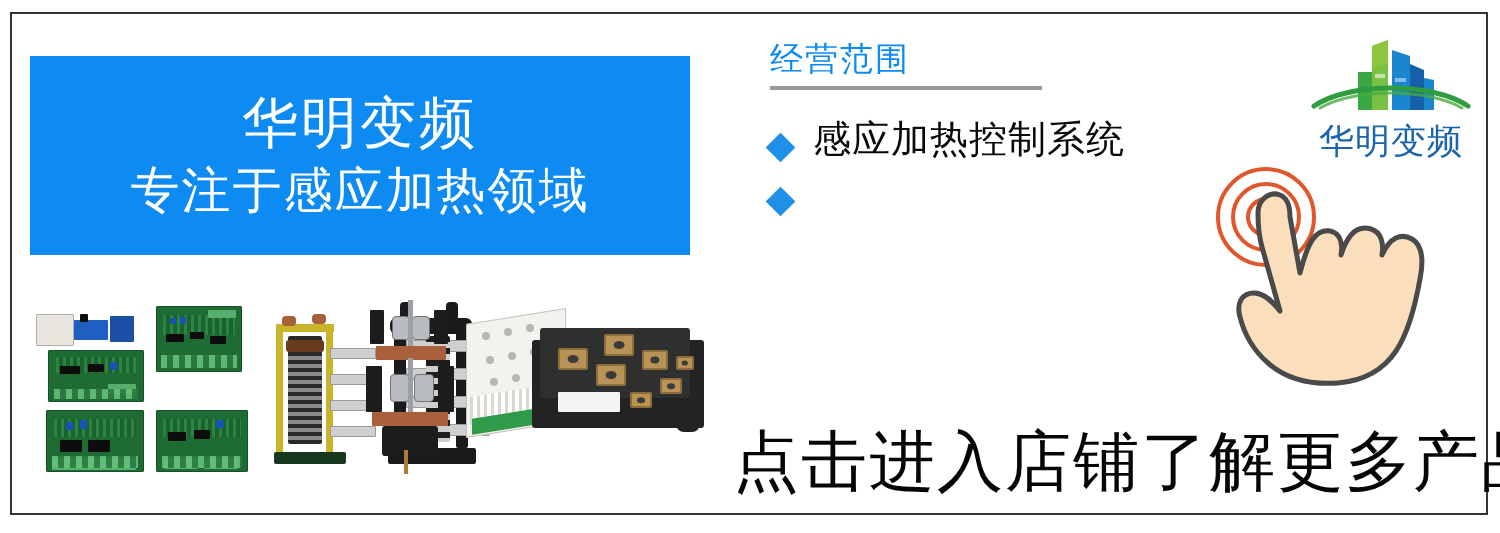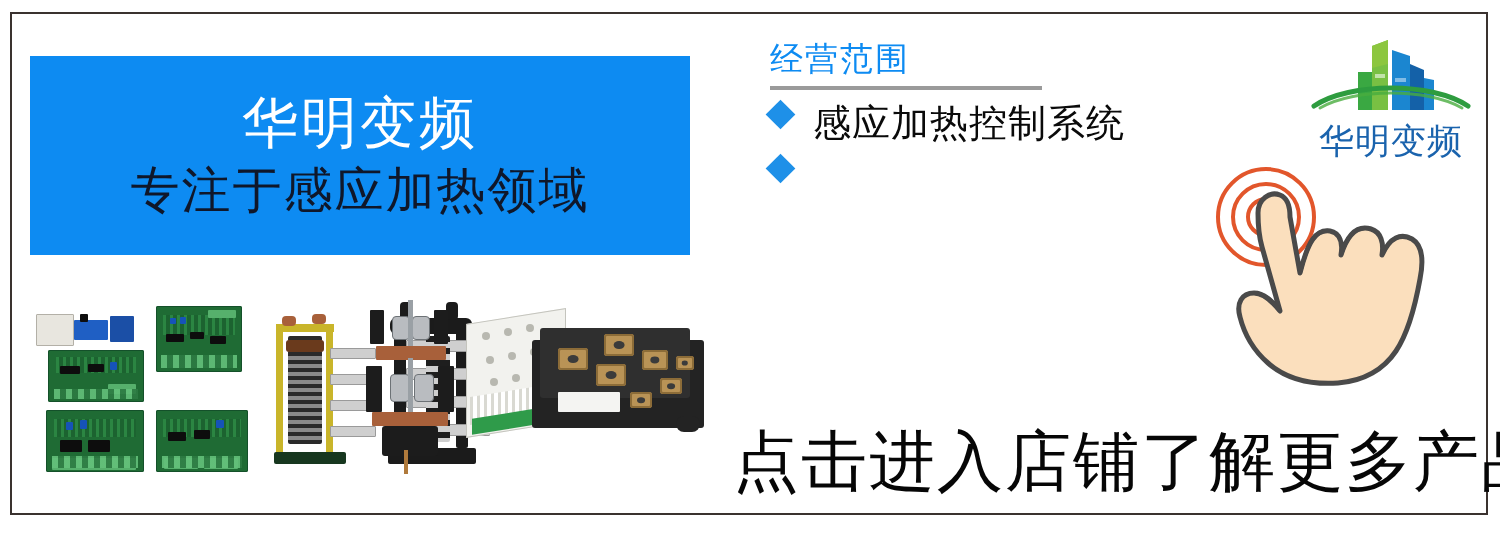--- a/index.html
+++ b/index.html
@@ -47,21 +47,21 @@
     justify-content: center;
   }
   #blue-panel .line1 {
     color: #ffffff;
     font-size: 56px;
     line-height: 1.18;
     letter-spacing: 3px;
     white-space: nowrap;
   }
   #blue-panel .line2 {
-    color: #0f172a;
+    color: #ffffff;
     font-size: 49px;
     line-height: 1.25;
     letter-spacing: 2px;
     white-space: nowrap;
     margin-top: 4px;
   }
 
   
   #product-strip {
     position: absolute;
@@ -263,21 +263,21 @@
     height: 4px;
     background: #9a9a9a;
   }
   #scope-list {
     margin-top: 14px;
     list-style: none;
     padding: 0;
   }
   #scope-list li {
     display: flex;
-    align-items: flex-start;
+    align-items: flex-end;
     height: 54px;
     white-space: nowrap;
   }
   .diamond {
     width: 21px;
     height: 21px;
     background: #1e90e8;
     transform: rotate(45deg);
     flex: 0 0 auto;
     margin-right: 22px;

